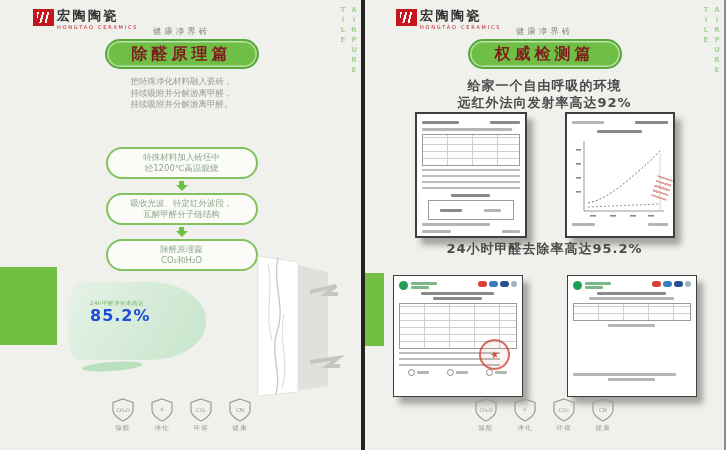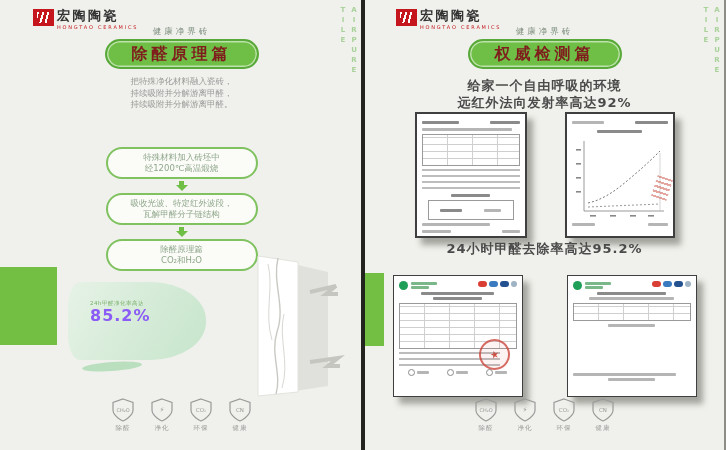--- a/index.html
+++ b/index.html
@@ -57,21 +57,21 @@
 
   
   .illus{position:absolute;left:60px;top:258px;width:288px;height:146px;}
   .swoosh{position:absolute;left:8px;top:24px;width:138px;height:78px;
     background:linear-gradient(120deg,#e6f2e6,#c6e5cb);
     border-radius:12px 55px 55px 12px / 25px 38px 38px 25px;}
   .swoosh-tail{position:absolute;left:22px;top:104px;width:60px;height:9px;
     background:#b9dfbf;border-radius:50%;transform:rotate(-4deg);}
   .stat{position:absolute;left:30px;top:42px;}
   .stat-cap{font-size:5.5px;color:#79b06b;letter-spacing:.5px;}
-  .stat-val{font-size:16px;font-weight:bold;color:#8b5cf6;letter-spacing:1px;line-height:17px;}
+  .stat-val{font-size:16px;font-weight:bold;color:#1d4ed8;letter-spacing:1px;line-height:17px;}
   .tile-svg{position:absolute;left:138px;top:-4px;}
 
   
   .footer{position:absolute;top:398px;left:0;width:100%;display:flex;justify-content:center;gap:17px;}
   .ficon{display:flex;flex-direction:column;align-items:center;gap:2px;}
   .flabel{font-size:6.5px;color:#9a9a9a;letter-spacing:1px;}
 
   
   .claim{position:absolute;left:0;width:100%;text-align:center;font-weight:bold;
     color:#4b4b4b;font-size:13px;line-height:16.5px;letter-spacing:1px;}

